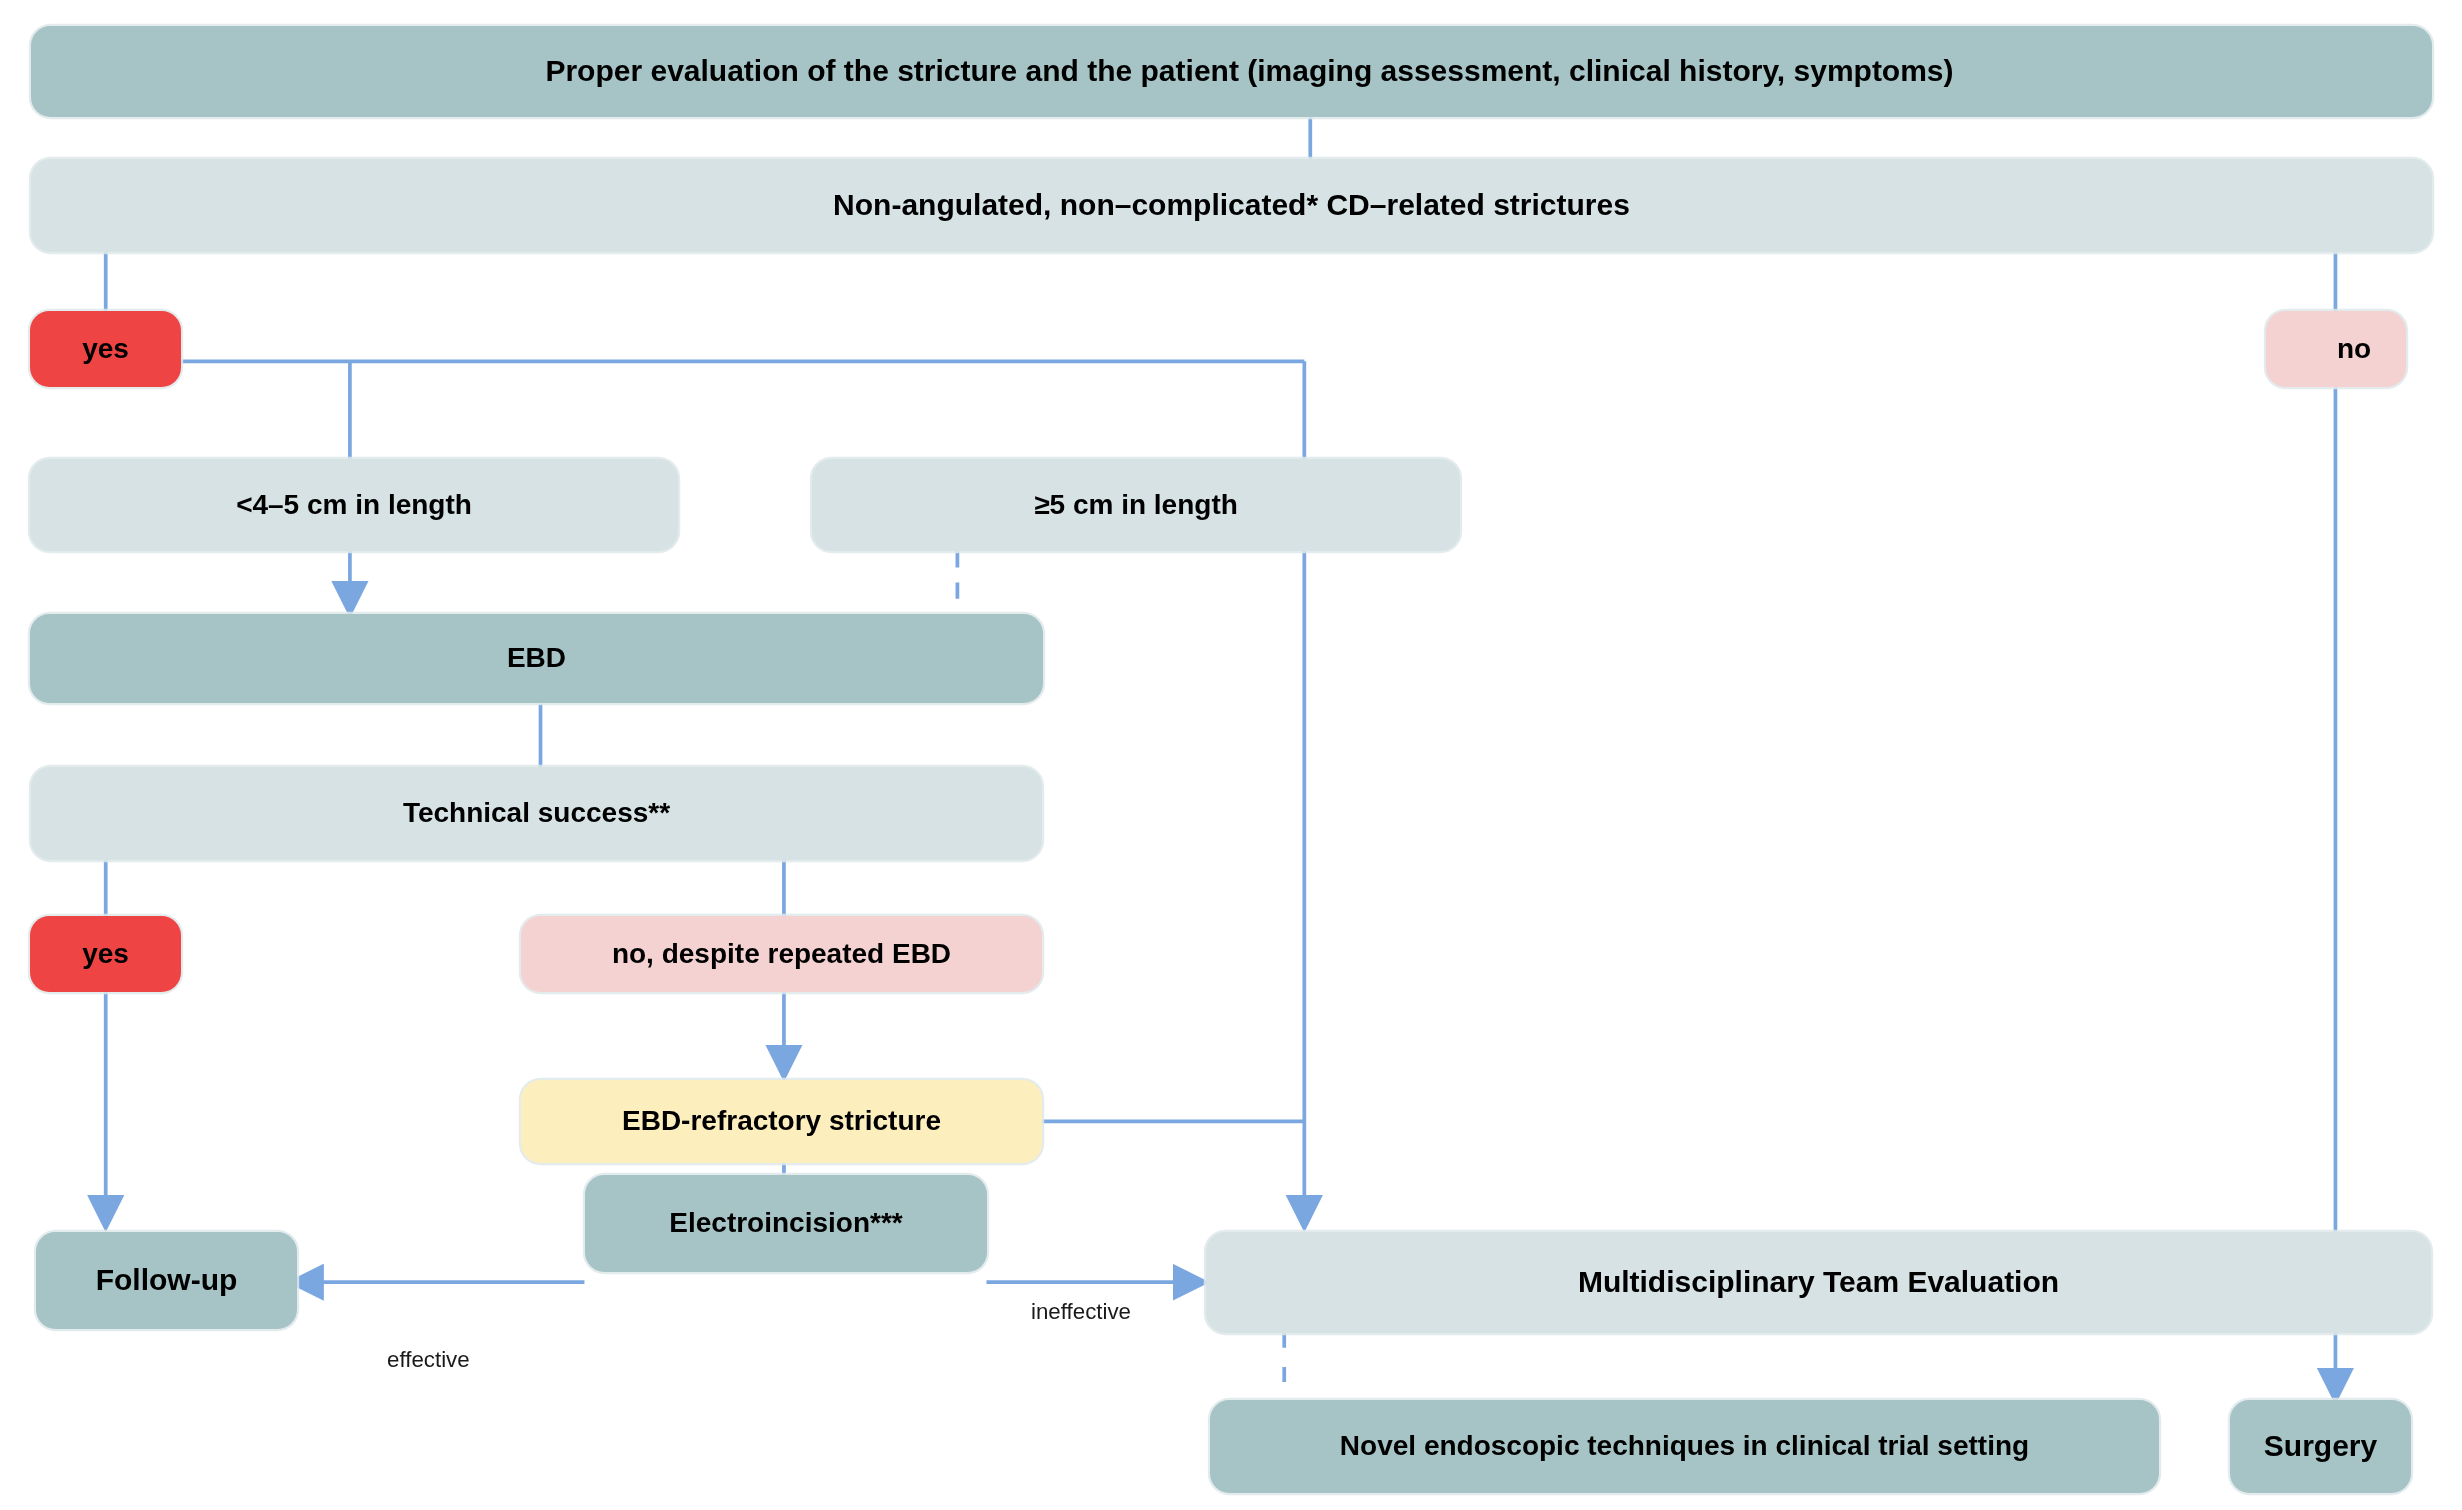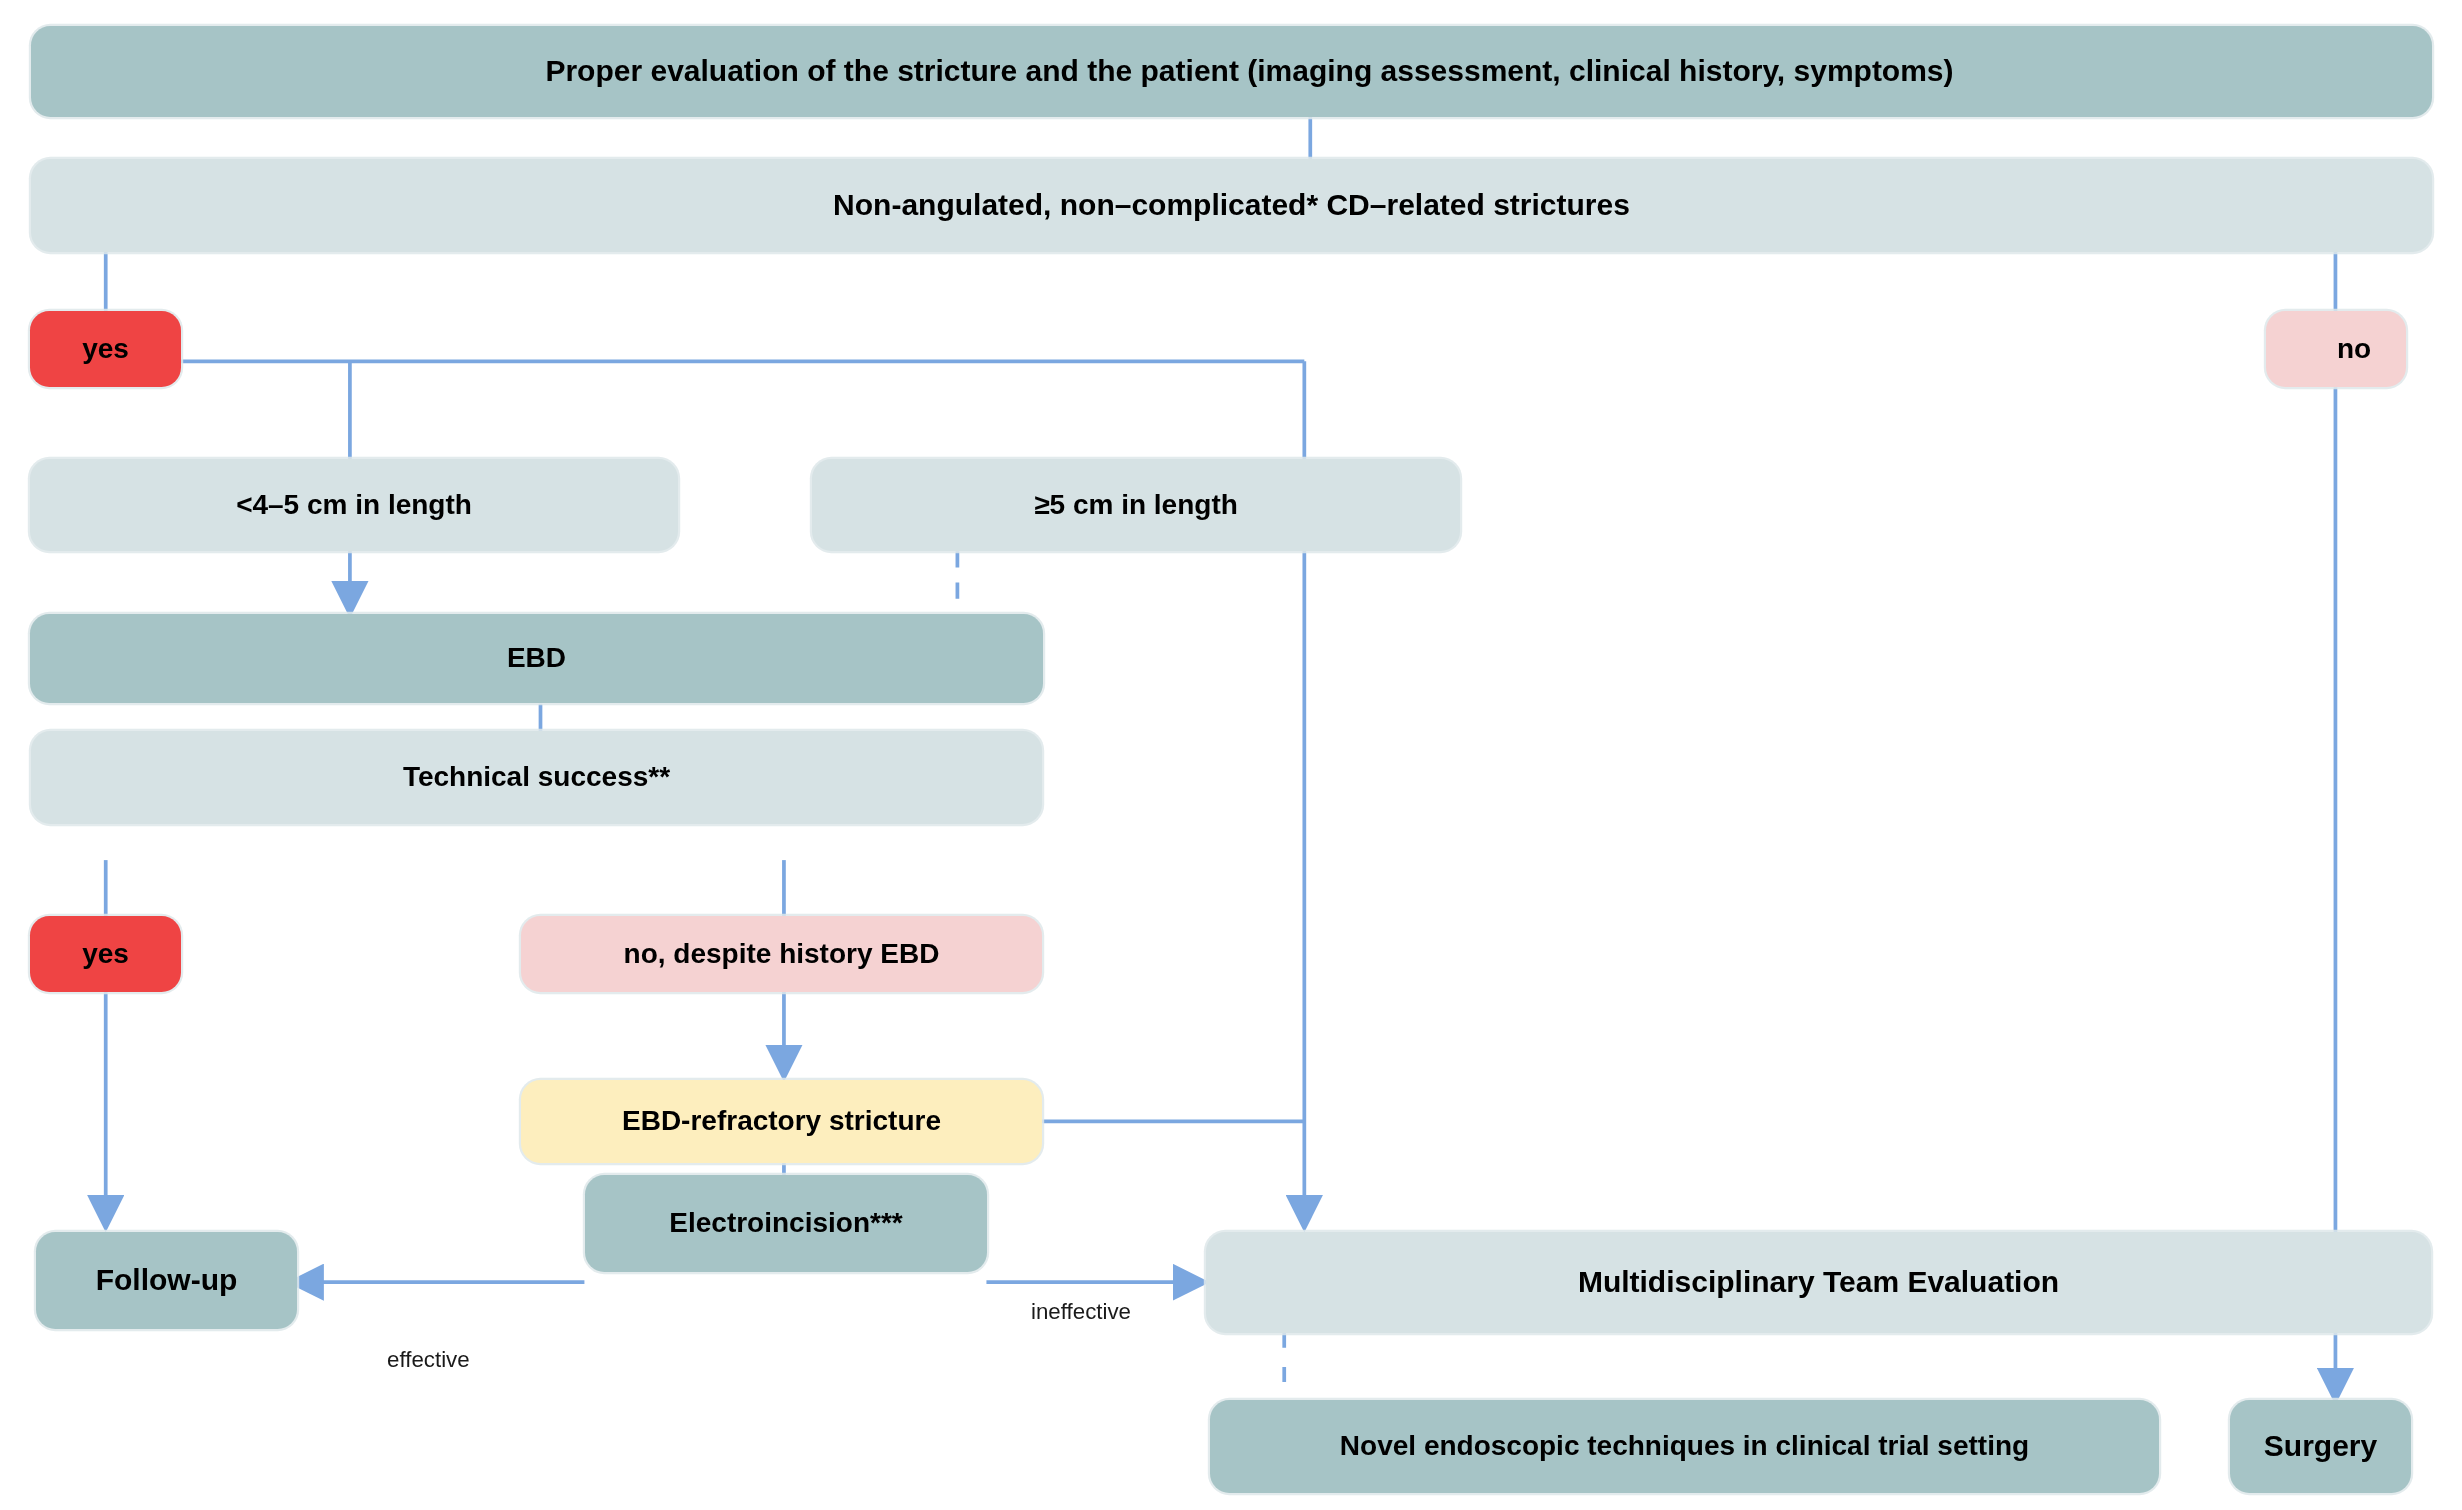--- a/index.html
+++ b/index.html
@@ -121,25 +121,25 @@
   <div class="node green fs-lg" style="left:30px; top:311px; width:151px; height:76px;">yes</div>
 
   <div class="node pink fs-lg" style="left:2266px; top:311px; width:140px; height:76px;padding-left:48px;">no</div>
 
   <div class="node teal-light fs-lg" style="left:30px; top:459px; width:648px; height:92px;">&lt;4–5 cm in length</div>
 
   <div class="node teal-light fs-lg" style="left:812px; top:459px; width:648px; height:92px;">≥5 cm in length</div>
 
   <div class="node teal-dark fs-lg" style="left:30px; top:614px; width:1013px; height:89px;">EBD</div>
 
-  <div class="node teal-light fs-lg" style="left:31px; top:731px; width:1011px; height:93px;">Technical success**</div>
+  <div class="node teal-light fs-lg" style="left:31px; top:767px; width:1011px; height:93px;">Technical success**</div>
 
   <div class="node green fs-lg" style="left:30px; top:916px; width:151px; height:76px;">yes</div>
 
-  <div class="node pink fs-lg" style="left:521px; top:916px; width:521px; height:76px;">no, despite history EBD</div>
+  <div class="node pink fs-lg" style="left:521px; top:916px; width:521px; height:76px;">no, despite repeated EBD</div>
 
   <div class="node yellow fs-lg" style="left:521px; top:1080px; width:521px; height:83px;">EBD-refractory stricture</div>
 
   <div class="node teal-dark fs-xl" style="left:36px; top:1232px; width:261px; height:97px;">Follow-up</div>
 
   <div class="node teal-dark fs-lg" style="left:585px; top:1175px; width:402px; height:97px;">Electroincision***</div>
 
   <div class="node teal-light fs-xl" style="left:1206px; top:1232px; width:1225px; height:101px;">Multidisciplinary Team Evaluation</div>
 
   <div class="node teal-dark fs-lg" style="left:1210px; top:1400px; width:949px; height:93px;">Novel endoscopic techniques in clinical trial setting</div>

